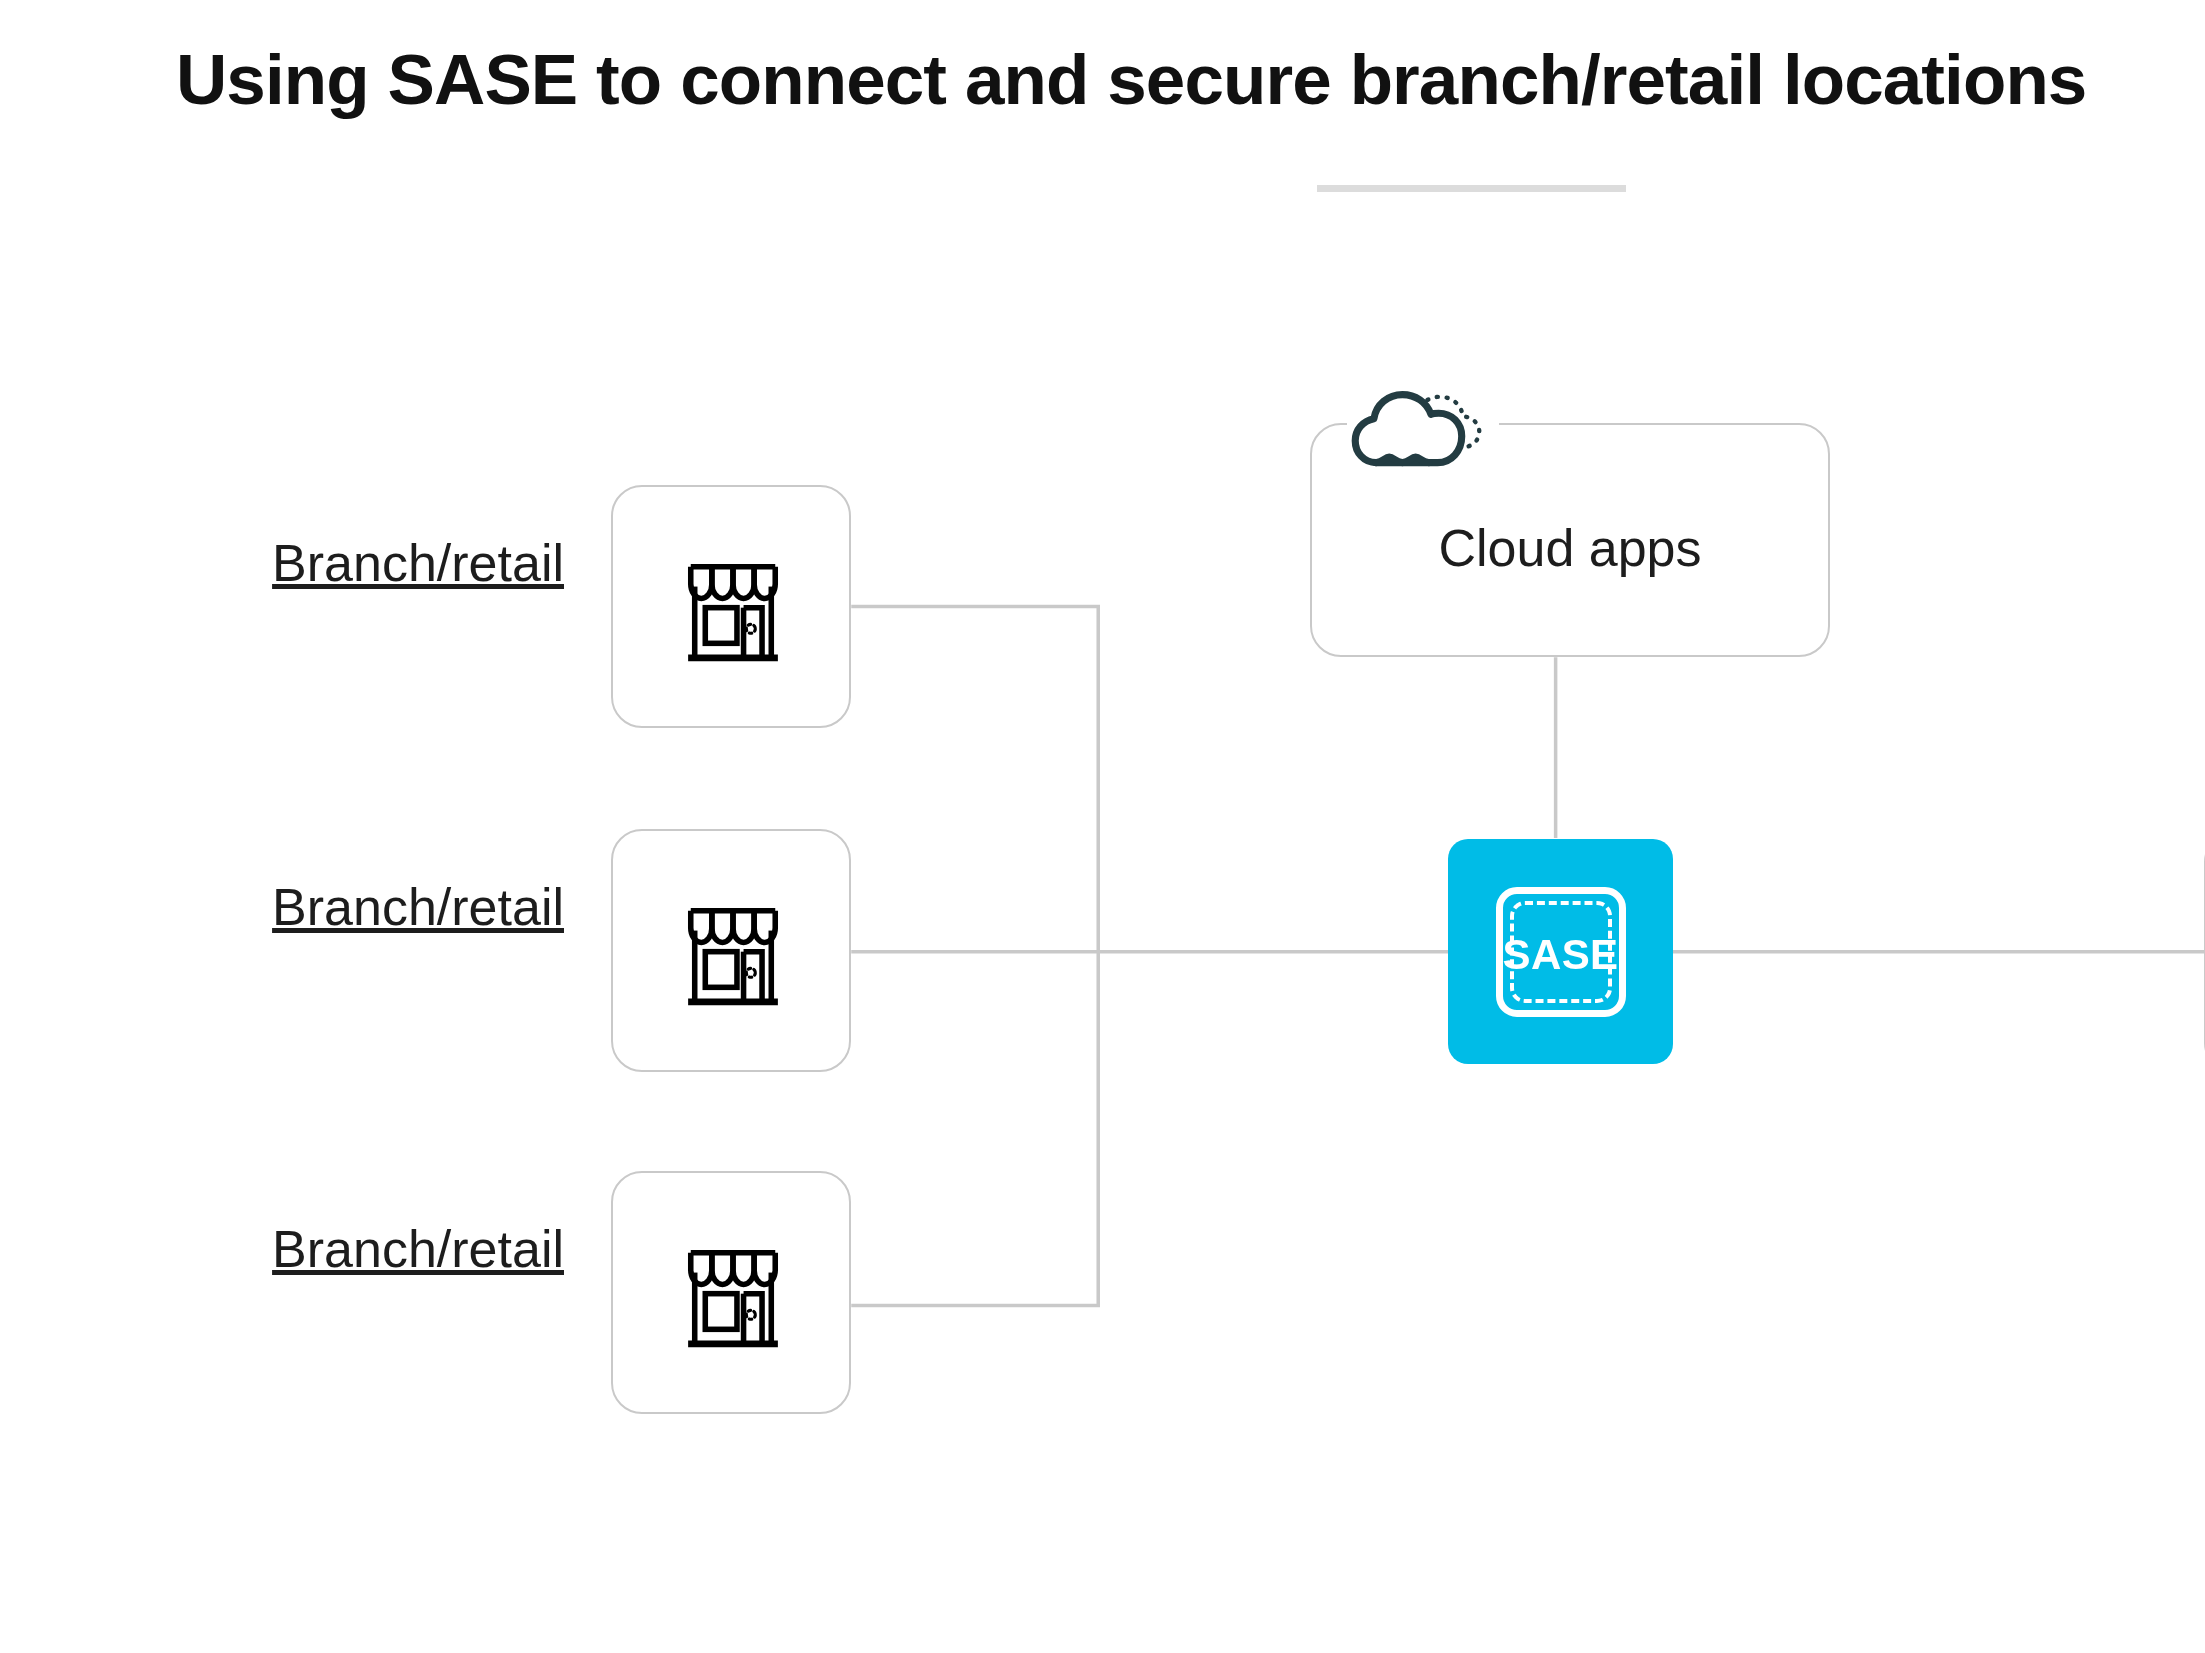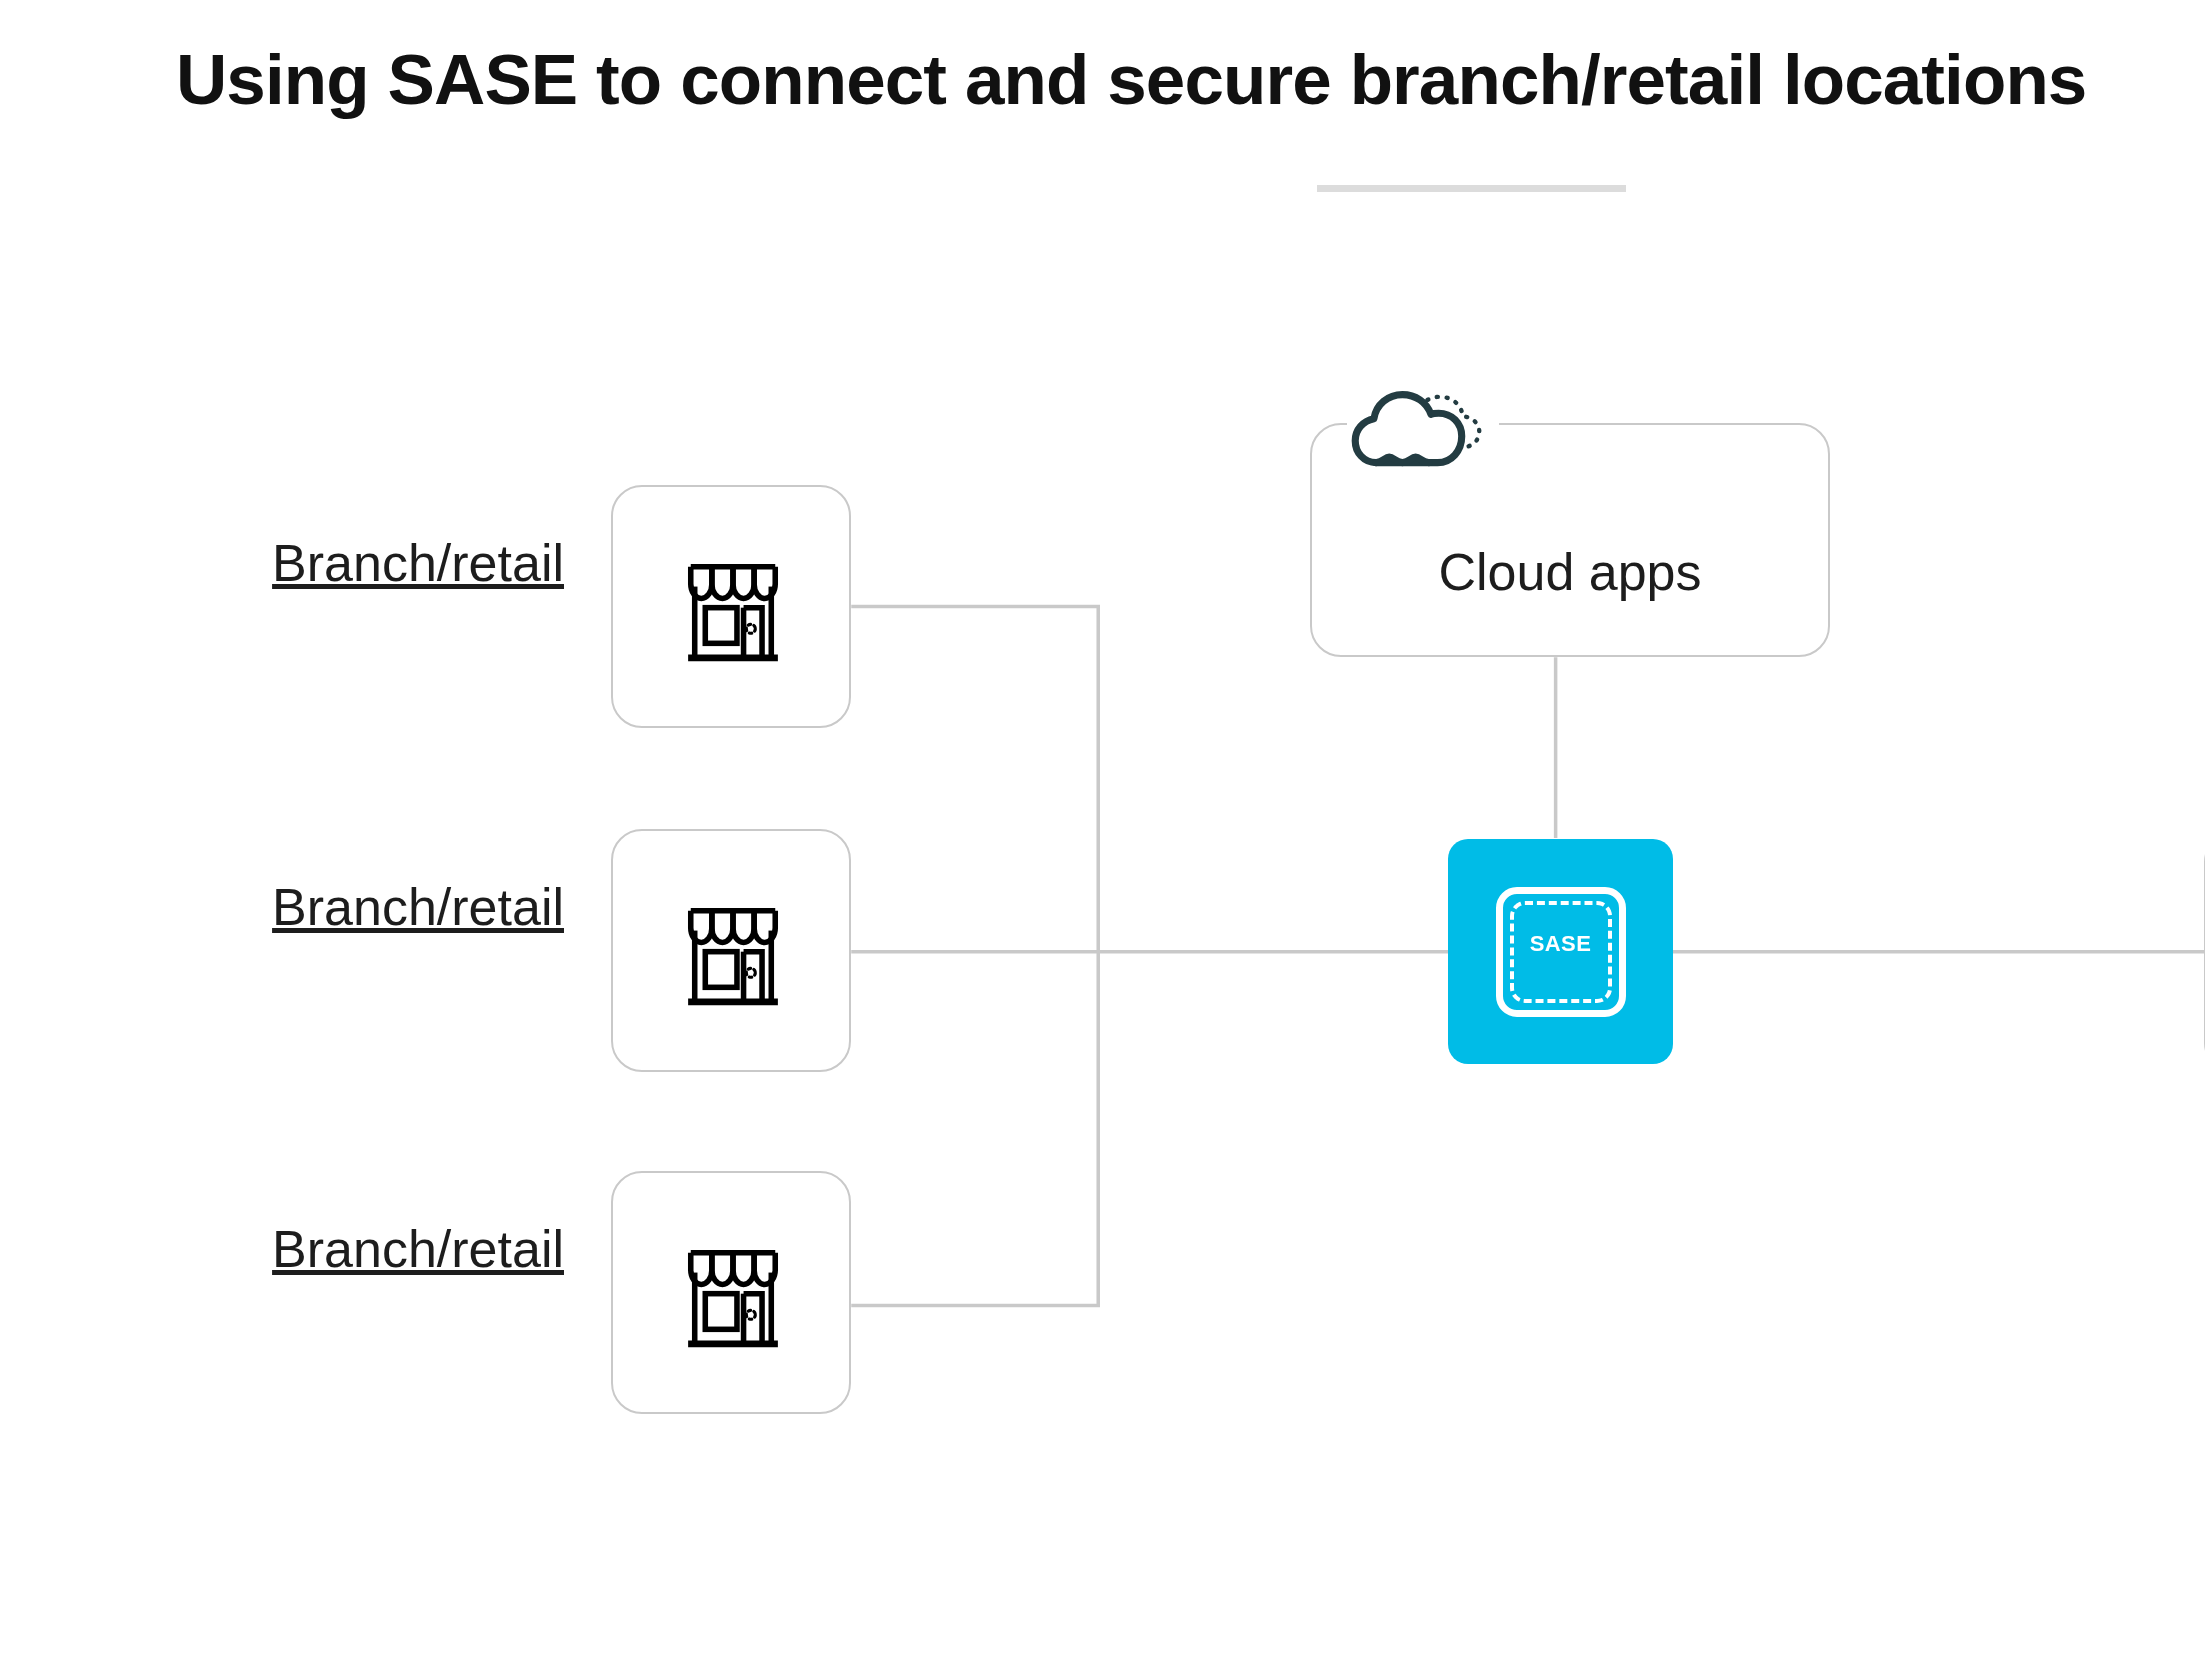--- a/index.html
+++ b/index.html
@@ -89,21 +89,21 @@
     position: absolute;
     left: 1347px;
     top: 417px;
     width: 152px;
     height: 11.5px;
     background: #ffffff;
   }
   #cloudapps-label {
     position: absolute;
     left: 1310px;
-    top: 542px;
+    top: 518px;
     width: 520px;
     text-align: center;
     font-size: 52px;
     color: #1d1d1d;
   }
   #cloud-icon {
     position: absolute;
     left: 1347px;
     top: 377px;
     width: 146px;
@@ -139,21 +139,21 @@
     box-sizing: border-box;
     border: 4.9px dashed #ffffff;
     border-radius: 15px;
   }
   #sase-text {
     position: absolute;
     left: 1448px;
     top: 931px;
     width: 225px;
     text-align: center;
-    font-size: 22px;
+    font-size: 42px;
     font-weight: bold;
     color: #ffffff;
     letter-spacing: 0.4px;
   }
 
   
   #datacenter-box {
     left: 2204px;
     top: 831px;
     width: 242px;

